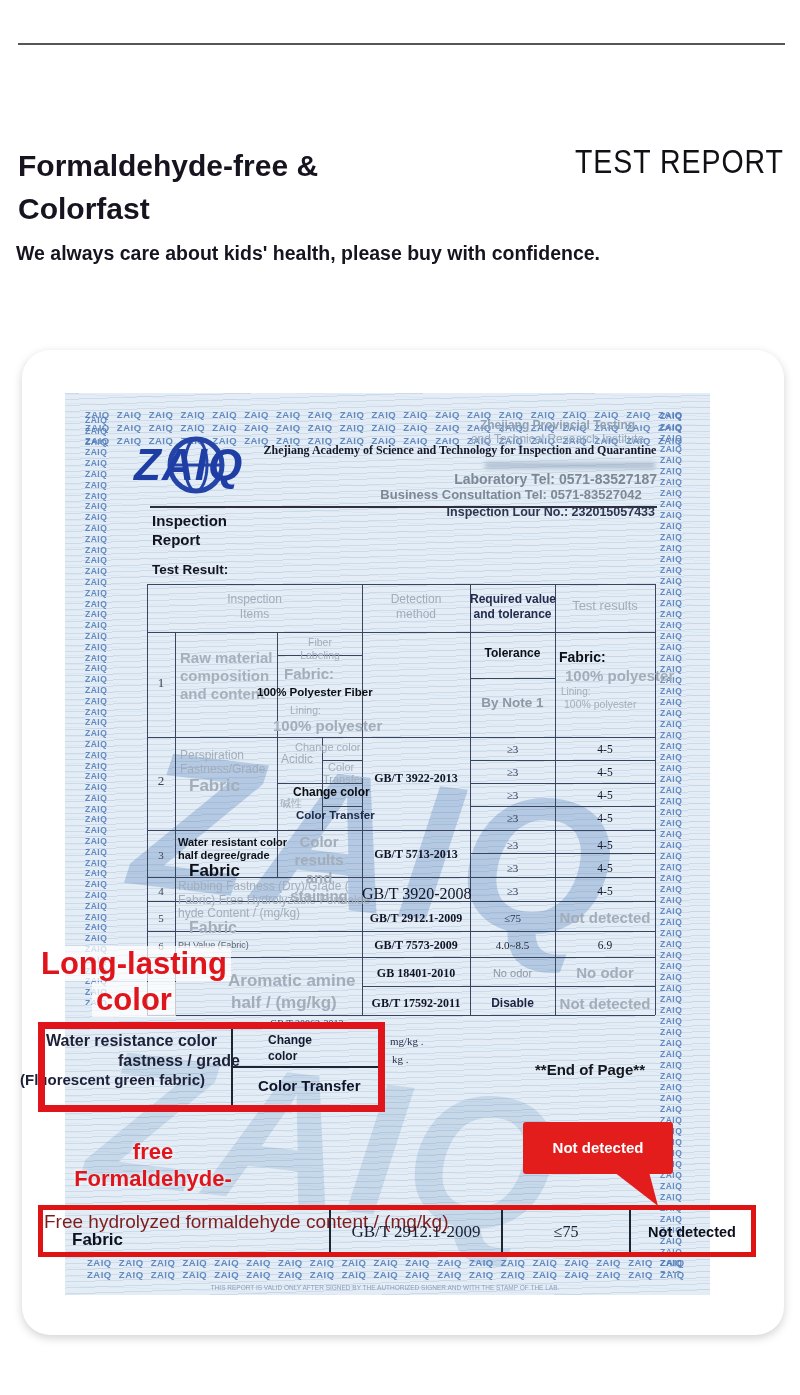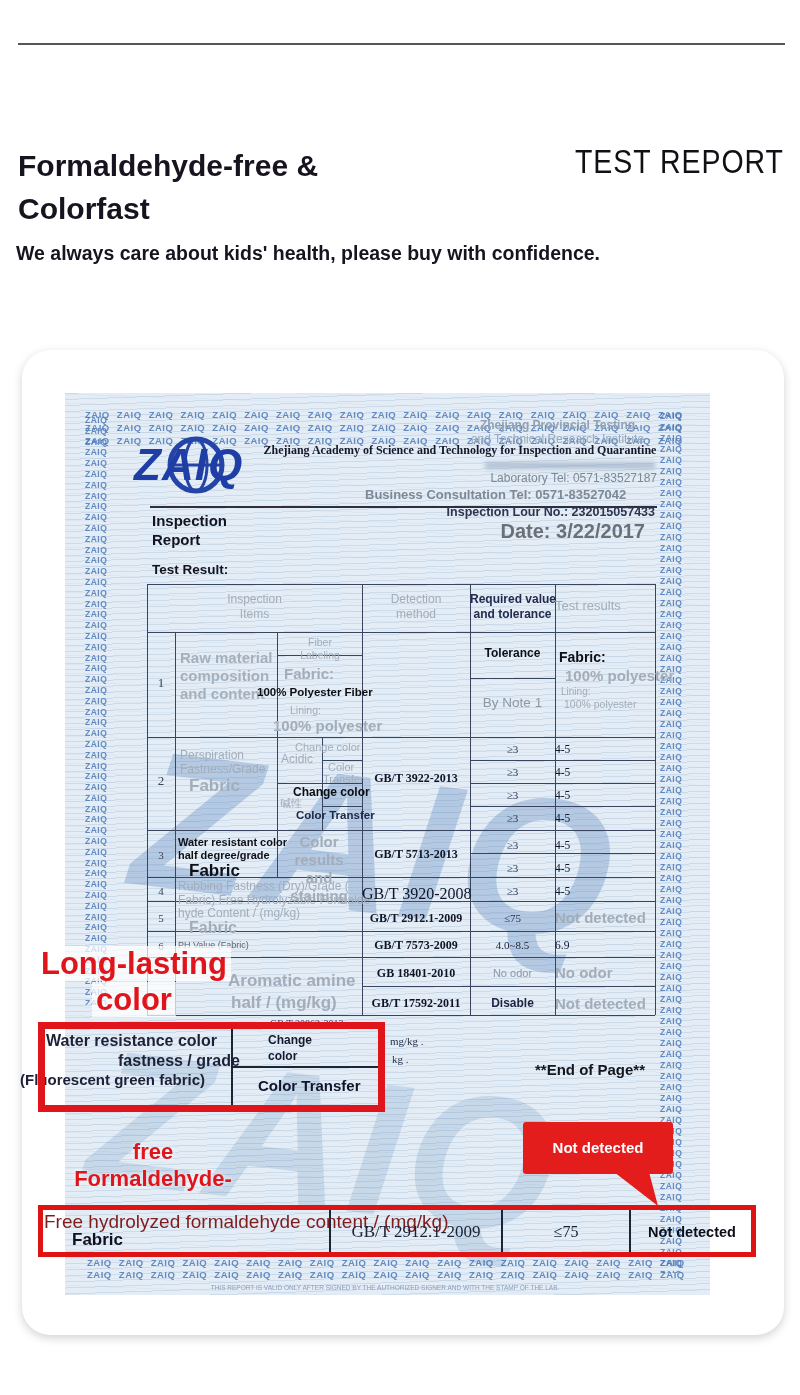--- a/index.html
+++ b/index.html
@@ -11,21 +11,21 @@
   .g2{color:#8d97a5}
   .blk{color:#0d0f16;font-weight:bold}
   .nav{color:#232b4e}
   .red{color:#e0151b;font-weight:bold}
   .hl,.vl{position:absolute;background:#39455f}
   .hl{height:1px}.vl{width:1px}
   .rl{position:absolute;background:#1d2433}
   
   .cm{left:297px;width:108px;text-align:center}
   .cr{left:405px;width:85px;text-align:center}
-  .cs{left:490px;width:100px;text-align:left}
+  .cs{left:490px;width:100px;text-align:center}
   .noc{left:82px;width:28px;text-align:center}
   #card{position:absolute;left:22px;top:350px;width:762px;height:985px;background:#fff;
         border-radius:28px;box-shadow:0 3px 10px rgba(0,0,0,.18)}
   #paper{position:absolute;left:65px;top:393px;width:645px;height:902px;overflow:hidden;
          background-color:#e4edf5;
          background-image:repeating-linear-gradient(178deg,rgba(148,178,209,.30) 0 1px,rgba(255,255,255,0) 1px 6px),
                           repeating-linear-gradient(2deg,rgba(190,210,230,.25) 0 1px,rgba(255,255,255,0) 1px 9px)}
   .zstrip{position:absolute;color:#4d79b8;font-weight:bold;letter-spacing:.5px;word-spacing:4px;
           overflow:hidden;opacity:.85;z-index:1}
   .bigwm{position:absolute;font-weight:800;font-style:italic;letter-spacing:4px;z-index:2;
@@ -65,30 +65,29 @@
     <circle cx="64" cy="30" r="26" fill="none" stroke="#2444a8" stroke-width="5"></circle>
     <ellipse cx="64" cy="30" rx="11" ry="26" fill="none" stroke="#2444a8" stroke-width="3"></ellipse>
     <line x1="38" y1="30" x2="90" y2="30" stroke="#2444a8" stroke-width="3"></line>
     <text x="2" y="45" font-family="Liberation Sans, sans-serif" font-size="44" font-weight="800" font-style="italic" fill="#1e3ea6" letter-spacing="1">ZAIQ</text>
   </svg>
 
   <div class="t tz" style="left:375px;top:26px;width:235px;text-align:center;font-size:12px;font-weight:600;color:#90a1b5">Zhejiang Provincial Testing</div>
   <div class="t tz" style="left:375px;top:40px;width:235px;text-align:center;font-size:12px;color:#97a8bc">and Technical Research Institute</div>
   <div class="t tz ser" style="left:195px;top:51px;width:400px;text-align:center;font-size:12px;font-weight:700;color:#15182a">Zhejiang Academy of Science and Technology for Inspection and Quarantine</div>
   <div class="t tz" style="left:420px;top:69px;width:170px;height:7px;background:rgba(140,160,185,.55);filter:blur(2px)"></div>
-  <div class="t tz" style="left:300px;top:79px;width:292px;text-align:right;font-size:12px;font-weight:400;color:#7c8896">Laboratory Tel: 0571-83527187</div>
-  <div class="t tz" style="left:300px;top:95px;width:292px;text-align:left;font-size:13px;font-weight:600;color:#7c8896">Business Consultation Tel: 0571-83527042</div>
+  <div class="t tz" style="left:300px;top:79px;width:292px;text-align:right;font-size:14px;font-weight:700;color:#7c8896">Laboratory Tel: 0571-83527187</div>
+  <div class="t tz" style="left:300px;top:95px;width:292px;text-align:center;font-size:13px;font-weight:600;color:#7c8896">Business Consultation Tel: 0571-83527042</div>
   <div class="t tz" style="left:85px;top:113px;width:507px;height:2px;background:#2e2e3c"></div>
 
   <div class="t tz" style="left:87px;top:118px;font-size:15px;font-weight:700;color:#121420;line-height:19px">
     <div>Inspection</div>
     <div>Report</div>
   </div>
   <div class="t tz" style="left:300px;top:112px;width:290px;text-align:right;font-size:12.5px;font-weight:600;color:#2d3550">Inspection Lour No.: 232015057433</div>
-  <div class="t tz" style="left:280px;top:127px;width:300px;text-align:right;font-size:20px;font-weight:700;color:#6a7077">Date: 3/22/2017</div>
   <div class="t tz" style="left:87px;top:169px;font-size:13.5px;font-weight:700;color:#121420">Test Result:</div>
 
   <i class="hl tz" style="left:82px;top:191px;width:508px"></i>
   <i class="hl tz" style="left:82px;top:239px;width:508px"></i>
   <i class="hl tz" style="left:212px;top:262px;width:85px"></i>
   <i class="hl tz" style="left:405px;top:285px;width:85px"></i>
   <i class="hl tz" style="left:82px;top:344px;width:508px"></i>
   <i class="hl tz" style="left:405px;top:367px;width:185px"></i>
   <i class="hl tz" style="left:257px;top:367px;width:40px"></i>
   <i class="hl tz" style="left:405px;top:390px;width:185px"></i>
@@ -134,21 +133,21 @@
   </div>
   <div class="t tz g" style="left:214px;top:243px;width:82px;text-align:center;font-size:10.5px;line-height:13px">
     <div>Fiber</div>
     <div>Labeling</div>
   </div>
   <div class="t tz g" style="left:219px;top:273px;font-size:15px;font-weight:600">Fabric:</div>
   <div class="t tz" style="left:192px;top:293px;font-size:11.5px;font-weight:700;color:#0c0e14">100% Polyester Fiber</div>
   <div class="t tz g" style="left:225px;top:312px;font-size:10.5px">Lining:</div>
   <div class="t tz g" style="left:208px;top:325px;width:88px;text-align:right;font-size:15px;font-weight:600">100% polyester</div>
   <div class="t tz blk cr" style="top:254px;font-size:12px">Tolerance</div>
-  <div class="t tz g2 cr" style="top:302px;font-size:13.5px;font-weight:400">By Note 1</div>
+  <div class="t tz g2 cr" style="top:302px;font-size:13.5px;font-weight:700">By Note 1</div>
   <div class="t tz blk" style="left:494px;top:257px;font-size:14px">Fabric:</div>
   <div class="t tz g" style="left:500px;top:275px;font-size:15px;font-weight:600">100% polyester</div>
   <div class="t tz g" style="left:496px;top:293px;font-size:10px">Lining:</div>
   <div class="t tz g" style="left:499px;top:306px;font-size:10.5px">100% polyester</div>
 
   <div class="t tz ser noc" style="top:381px;font-size:13px;color:#3c4252">2</div>
   <div class="t tz g" style="left:115px;top:355px;font-size:12px;line-height:14px">
     <div>Perspiration</div>
     <div>Fastness/Grade</div>
   </div>

